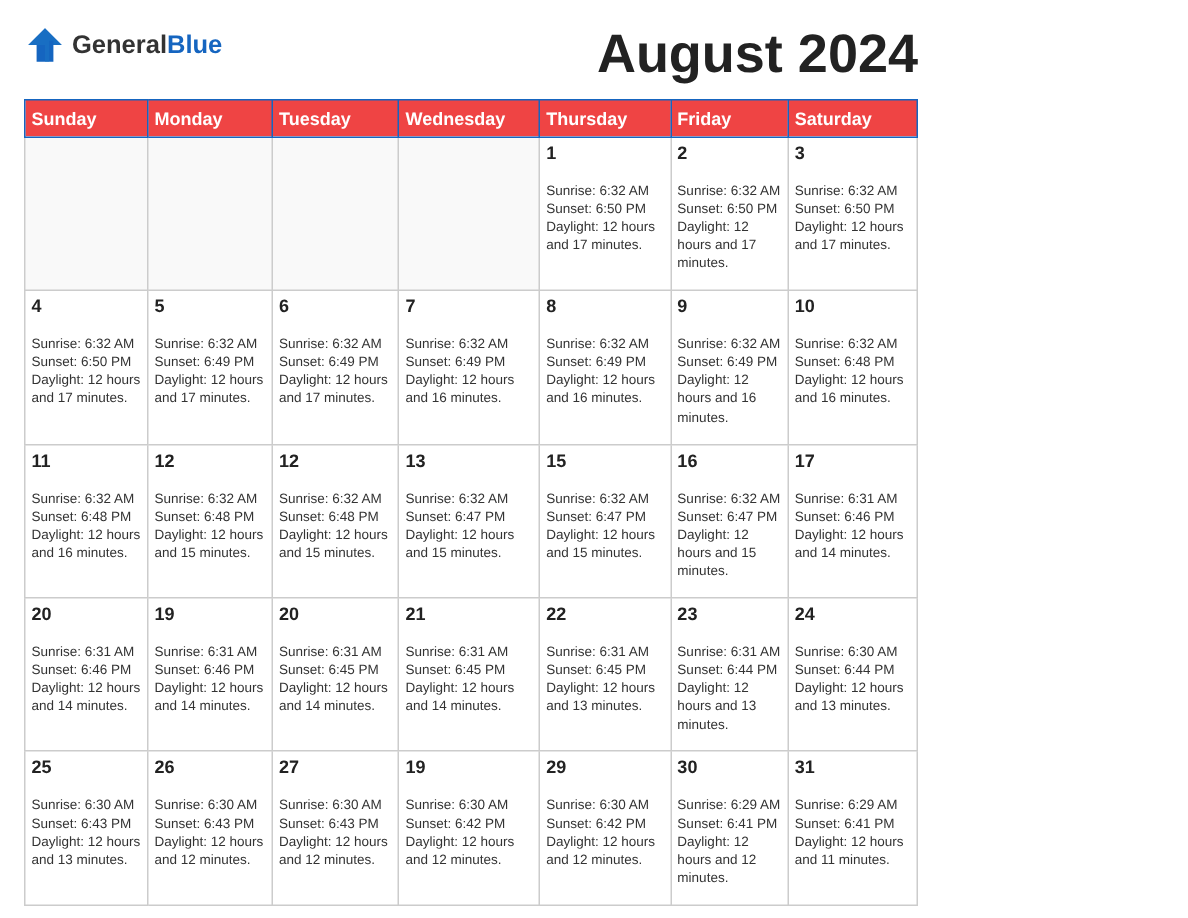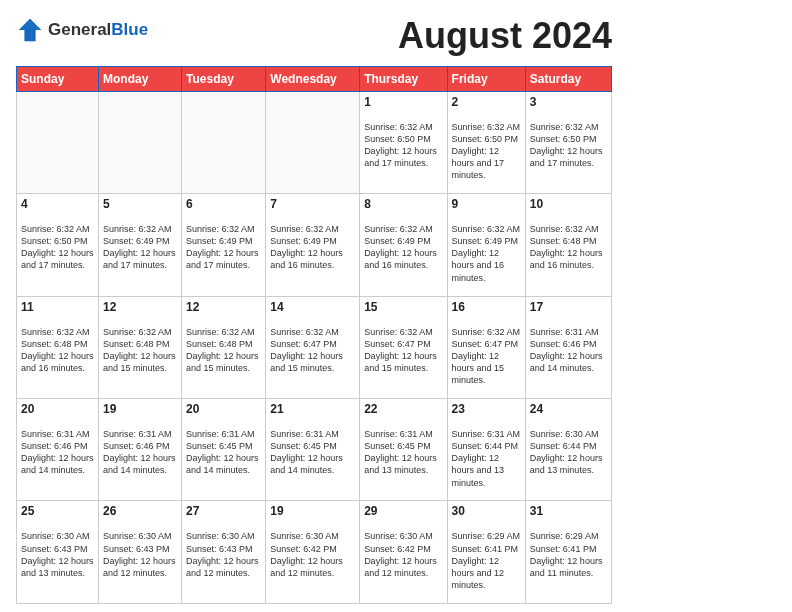--- a/index.html
+++ b/index.html
@@ -214,21 +214,21 @@
 and 15 minutes.</div>
           </td>
           <td>
             <span class="day-number">12</span>
             <div class="cell-text">Sunrise: 6:32 AM
 Sunset: 6:48 PM
 Daylight: 12 hours
 and 15 minutes.</div>
           </td>
           <td>
-            <span class="day-number">14</span>
+            <span class="day-number">13</span>
             <div class="cell-text">Sunrise: 6:32 AM
 Sunset: 6:47 PM
 Daylight: 12 hours
 and 15 minutes.</div>
           </td>
           <td>
             <span class="day-number">15</span>
             <div class="cell-text">Sunrise: 6:32 AM
 Sunset: 6:47 PM
 Daylight: 12 hours

